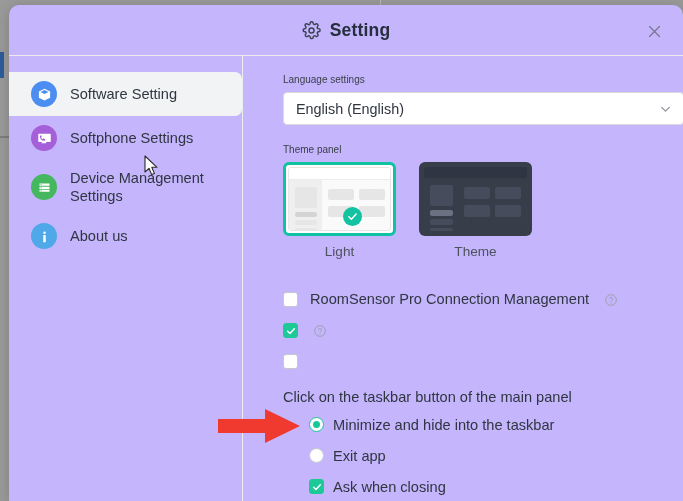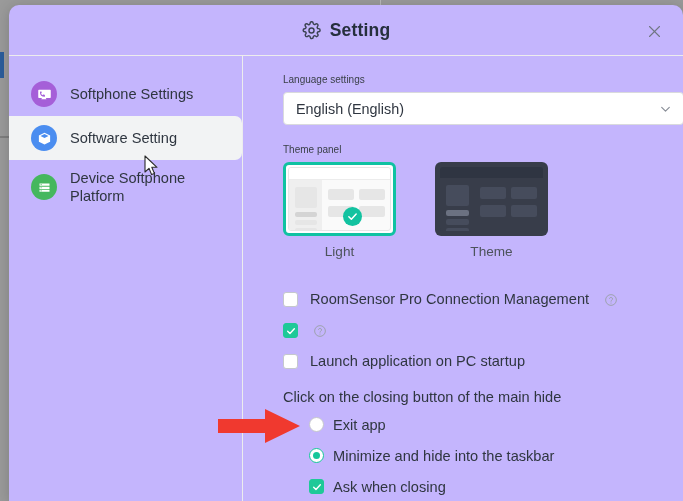--- a/index.html
+++ b/index.html
@@ -116,21 +116,21 @@
   }
   .chev {
     position: absolute; right: 11px; top: 50%;
     transform: translateY(-50%);
     width: 13px; height: 13px; color: #8a8f98;
   }
   .chev svg { width: 13px; height: 13px; display: block; }
 
   .section-gap { height: 19px; }
 
-  .theme-row { display: flex; gap: 39px; margin-top: 5px; }
+  .theme-row { display: flex; gap: 23px; margin-top: 5px; }
   .theme-opt { width: 113px; cursor: pointer; }
   .thumb {
     width: 113px; height: 74px;
     border-radius: 6px;
     position: relative;
     overflow: hidden;
   }
   .thumb.light {
     background: #ffffff;
     border: 3px solid #10c2a2;
@@ -256,50 +256,59 @@
         <line x1="4" y1="4" x2="20" y2="20"></line>
           <line x1="20" y1="4" x2="4" y2="20"></line>
       </svg>
     </div>
   </div>
 
   <div class="content">
 
     <div class="sidebar">
 
+      <div class="nav-item active">
+        <span class="nav-icon" style="background:#4b8df0">
+          <svg viewBox="0 0 24 24">
+              <path d="M12 2.6 21 7v10l-9 4.4L3 17V7l9-4.4zm0 2.3L5.6 8.1 12 11.3l6.4-3.2L12 4.9z"></path>
+            </svg>
+        </span>
+        <span class="nav-label">Software Setting</span>
+      </div>
+
       <div class="nav-item">
         <span class="nav-icon" style="background:#a55fd8">
           <svg viewBox="0 0 24 24">
               <path d="M3 4.5h18c.6 0 1 .4 1 1v11c0 .6-.4 1-1 1h-7l1.2 2.2h-8.4L8 17.5H3c-.6 0-1-.4-1-1v-11c0-.6.4-1 1-1zm2.6 3.2c-.5 0-.9.4-.9.9 0 3.9 3.2 7.1 7.1 7.1.5 0 .9-.4.9-.9v-1.6c0-.4-.3-.8-.7-.9l-1.6-.3c-.4-.1-.8.1-1 .4l-.5.7a8 8 0 0 1-2.5-2.5l.7-.5c.3-.2.5-.6.4-1l-.3-1.6c-.1-.4-.4-.7-.9-.7H5.6z"></path>
             </svg>
         </span>
         <span class="nav-label">Softphone Settings</span>
-      </div>
-
-      <div class="nav-item active">
-        <span class="nav-icon" style="background:#4b8df0">
-          <svg viewBox="0 0 24 24">
-              <path d="M12 2.6 21 7v10l-9 4.4L3 17V7l9-4.4zm0 2.3L5.6 8.1 12 11.3l6.4-3.2L12 4.9z"></path>
-            </svg>
-        </span>
-        <span class="nav-label">Software Setting</span>
       </div>
 
       <div class="nav-item">
         <span class="nav-icon" style="background:#45b75e">
           <svg viewBox="0 0 24 24">
               <path d="M4 5.5h16v3.6H4zM4 10.6h16v3.6H4zM4 15.7h16v3.2H4z"></path>
               <circle cx="6.6" cy="7.3" r=".9" fill="#45b75e"></circle>
               <circle cx="6.6" cy="12.4" r=".9" fill="#45b75e"></circle>
               <circle cx="6.6" cy="17.3" r=".9" fill="#45b75e"></circle>
             </svg>
         </span>
-        <span class="nav-label">Device Softphone Platform</span>
-      </div>
-
+        <span class="nav-label">Device Management Settings</span>
+      </div>
+
+      <div class="nav-item">
+        <span class="nav-icon" style="background:#4fa8e8">
+          <svg viewBox="0 0 24 24">
+              <circle cx="12" cy="5.8" r="2"></circle>
+              <path d="M10 9.6h4V21h-4z"></path>
+            </svg>
+        </span>
+        <span class="nav-label">About us</span>
+      </div>
 
     </div>
 
     <div class="panel">
 
       <div class="field-label">Language settings</div>
       <div class="select-box">
         <span>English (English)</span>
         <span class="chev">
           <svg viewBox="0 0 24 24" fill="none" stroke="currentColor" stroke-width="2.2" stroke-linecap="round" stroke-linejoin="round">
@@ -380,35 +389,34 @@
             <svg viewBox="0 0 24 24" fill="none" stroke="currentColor" stroke-width="1.6">
                 <circle cx="12" cy="12" r="9.2"></circle>
                 <path d="M9.4 9.2a2.7 2.7 0 0 1 5.2 1c0 1.8-2.6 2.2-2.6 3.9" stroke-linecap="round"></path>
                 <circle cx="12" cy="17.2" r=".95" fill="currentColor" stroke="none"></circle>
               </svg>
           </span>
         </div>
 
         <div class="check-row">
           <span class="cbox"></span>
-          <span class="row-text">Launch application on PC startup</span>
         </div>
 
       </div>
 
-      <div class="group-title">Click on the closing button of the main hide</div>
+      <div class="group-title">Click on the taskbar button of the main panel</div>
+
+      <div class="radio-row">
+        <span class="radio on"></span>
+        <span class="row-text">Minimize and hide into the taskbar</span>
+      </div>
 
       <div class="radio-row">
         <span class="radio"></span>
         <span class="row-text">Exit app</span>
-      </div>
-
-      <div class="radio-row">
-        <span class="radio on"></span>
-        <span class="row-text">Minimize and hide into the taskbar</span>
       </div>
 
       <div class="radio-row">
         <span class="cbox on">
           <svg viewBox="0 0 24 24" fill="none" stroke="#ffffff" stroke-width="3.4" stroke-linecap="round" stroke-linejoin="round">
               <polyline points="4,12.5 9.5,18 20,6.5"></polyline>
             </svg>
         </span>
         <span class="row-text">Ask when closing</span>
       </div>

